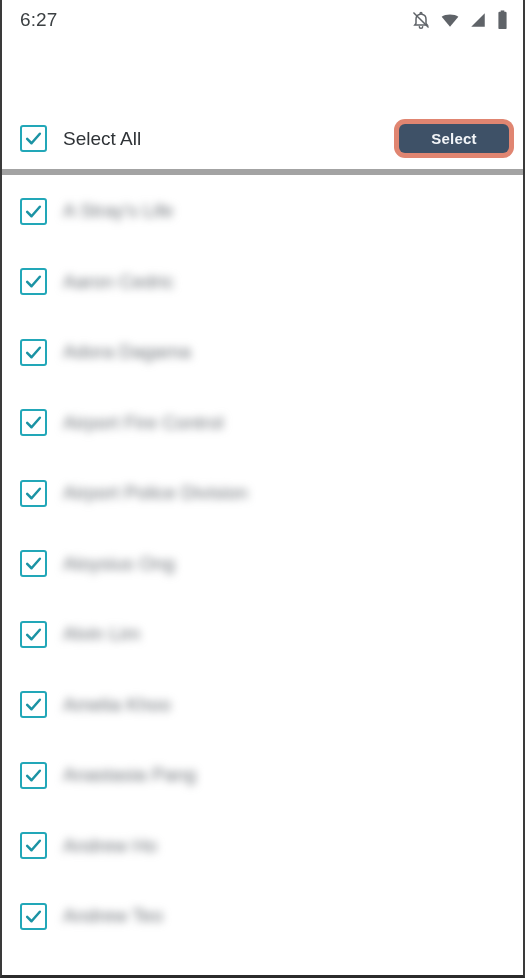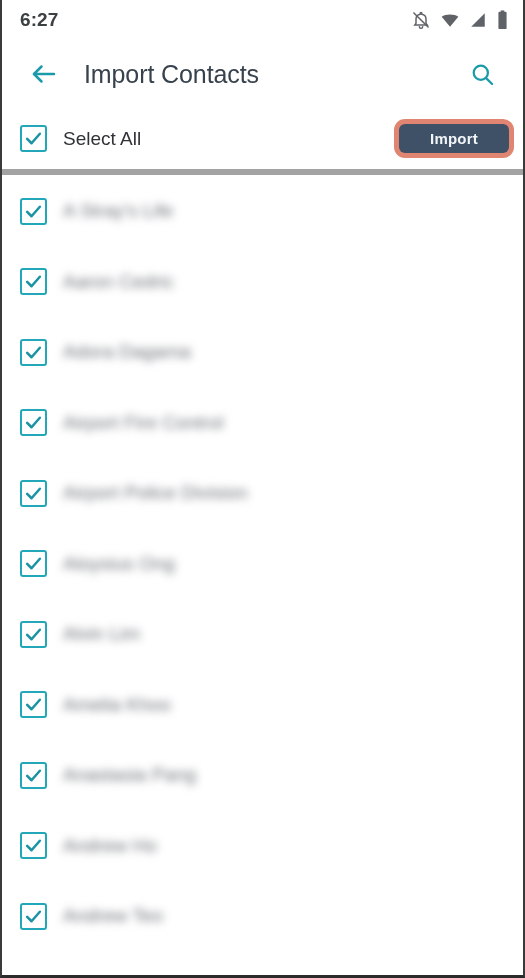--- a/index.html
+++ b/index.html
@@ -21,21 +21,20 @@
     border-bottom:3px solid #2b2b2b;
   }
 
   
   .statusbar {
     position:absolute; top:0; left:0; right:0;
     height:40px;
     display:flex; align-items:center;
     padding:0 14px 0 18px;
     background:#ffffff;
-    font-weight:bold;
   }
   .status-time {
     font-size:19px;
     color:#3c4043;
     letter-spacing:.1px;
   }
   .status-icons {
     margin-left:auto;
     display:flex; align-items:center; gap:9px;
   }
@@ -170,48 +169,33 @@
       </span>
       <span>
         <svg width="13" height="20" viewBox="0 0 12 22">
           <rect x="4" y="0.5" width="4" height="2" fill="#5f6368"></rect>
           <rect x="1.5" y="2" width="9" height="19" rx="1.3" fill="#5f6368"></rect>
         </svg>
       </span>
     </span>
   </div>
 
-  <div class="appbar">
-    <div class="appbar-back">
-      <svg width="30" height="30" viewBox="0 0 24 24" fill="none" stroke="#1b9aaa" stroke-width="2" stroke-linecap="round" stroke-linejoin="round">
-        <line x1="20" y1="12" x2="4" y2="12"></line>
-        <polyline points="10,6 4,12 10,18"></polyline>
-      </svg>
-    </div>
-    <div class="appbar-title">Import Contacts</div>
-    <div class="appbar-search">
-      <svg width="27" height="27" viewBox="0 0 24 24" fill="none" stroke="#1b9aaa" stroke-width="2" stroke-linecap="round">
-        <circle cx="10.5" cy="10.5" r="6.3"></circle>
-        <line x1="15.2" y1="15.2" x2="20.5" y2="20.5"></line>
-      </svg>
-    </div>
-  </div>
 
   <div class="selectall-bar">
     <div class="cbox-wrap">
       <span class="cbox">
         <svg width="19" height="19" viewBox="0 0 24 24" fill="none" stroke="#1b93a4" stroke-width="3.2" stroke-linecap="round" stroke-linejoin="round">
           <polyline points="4,12.5 9.5,18 20,6"></polyline>
         </svg>
       </span>
     </div>
     <span class="selectall-label">Select All</span>
 
     <div class="import-wrap">
-      <button class="import-btn">Import</button>
+      <button class="import-btn">Select</button>
     </div>
   </div>
 
   <div class="contact-list">
 
   <div class="contact-row">
         <div class="cbox-wrap">
           <span class="cbox">
             <svg width="19" height="19" viewBox="0 0 24 24" fill="none" stroke="#1b93a4" stroke-width="3.2" stroke-linecap="round" stroke-linejoin="round">
               <polyline points="4,12.5 9.5,18 20,6"></polyline>

